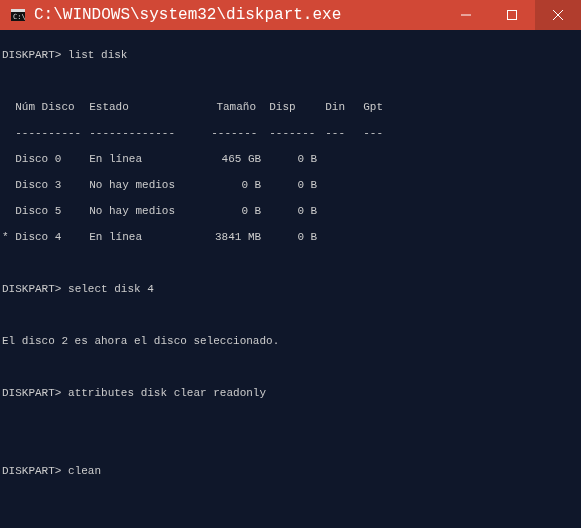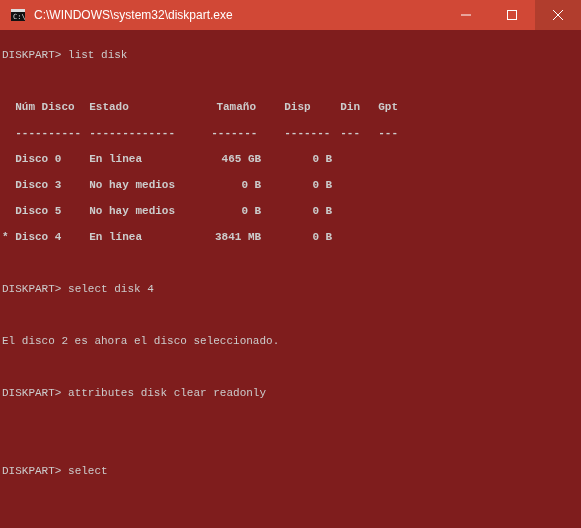--- a/index.html
+++ b/index.html
@@ -1,29 +1,29 @@
 <!DOCTYPE html>
 <html><head>
 <meta charset="utf-8">
 <style>
   * { margin: 0; padding: 0; box-sizing: border-box; }
   body { width: 581px; height: 528px; font-family: Consolas, monospace; font-size: 11px; background: #000; overflow: hidden; }
   .window { width: 581px; height: 528px; background: #000; display: flex; flex-direction: column; }
   .titlebar { height: 30px; background: #d14836; display: flex; align-items: center; color: #fff; }
   .tb-icon { width: 16px; height: 16px; margin: 0 8px 0 10px; display: flex; align-items: center; justify-content: center; }
-  .tb-title { flex: 1; font-family: Liberation Sans, sans-serif; font-size: 12px; }
+  .tb-title { flex: 1; font-family: Liberation Mono, monospace; font-size: 16px; }
   .tb-btns { display: flex; height: 100%; }
   .tb-btn { width: 46px; display: flex; align-items: center; justify-content: center; font-family: "Segoe UI", sans-serif; font-size: 12px; cursor: pointer; }
   .tb-btn.close { background: rgba(0,0,0,0.15); }
-  .term { flex: 1; background: #7f1d1d; color: #ccc; padding: 6px 4px 4px 2px; font-family: Consolas, "Courier New", monospace; font-size: 11px; line-height: 13px; white-space: pre; overflow: hidden; position: relative; }
-  .row span { display: inline-block; font-weight: bold; }
+  .term { flex: 1; background: #0f172a; color: #ccc; padding: 6px 4px 4px 2px; font-family: Consolas, "Courier New", monospace; font-size: 11px; line-height: 13px; white-space: pre; overflow: hidden; position: relative; }
+  .row span { display: inline-block; }
   .d-num { width: 74px; }
   .d-est { width: 122px; }
   .d-tam { width: 58px; text-align: right; padding-right: 8px;}
-  .d-dsp { width: 56px; text-align: right; padding-right: 8px; margin-left: 15px;}
+  .d-dsp { width: 56px; text-align: right; padding-right: 8px;}
   .d-din { width: 38px; }
   .d-gpt { width: 30px; }
 </style>
 </head>
 <body>
 
 <div class="window">
   <div class="titlebar">
     <div class="tb-icon">
       <svg width="14" height="12">
@@ -63,21 +63,21 @@
 <div class="row"><span> </span> <span class="d-num">Disco 5</span><span class="d-est">No hay medios</span><span class="d-tam">0 B</span><span class="d-dsp">0 B</span></div>
 <div class="row"><span>*</span> <span class="d-num">Disco 4</span><span class="d-est">En línea</span><span class="d-tam">3841 MB</span><span class="d-dsp">0 B</span></div>
 <div> </div>
 <div><span>DISKPART&gt;</span> <span>select disk 4</span></div>
 <div> </div>
 <div>El disco 2 es ahora el disco seleccionado.</div>
 <div> </div>
 <div><span>DISKPART&gt;</span> <span>attributes disk clear readonly</span></div>
 <div> </div>
 <div> </div>
-<div><span>DISKPART&gt;</span> <span>select</span></div>
+<div><span>DISKPART&gt;</span> <span>clean</span></div>
 
 
 
 
 
 
 
 
 
 

